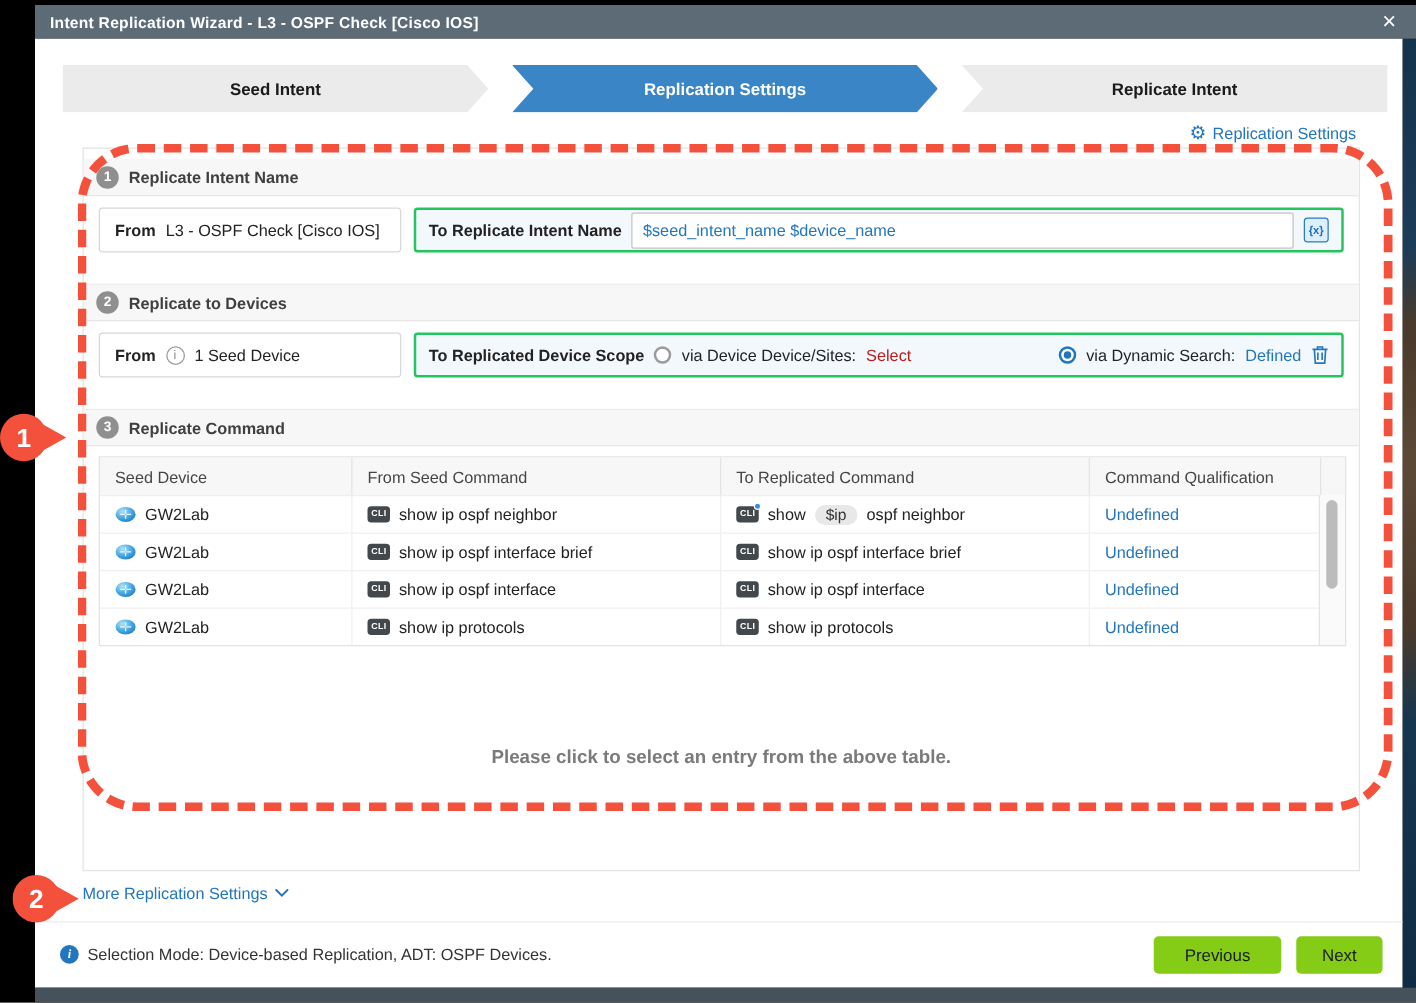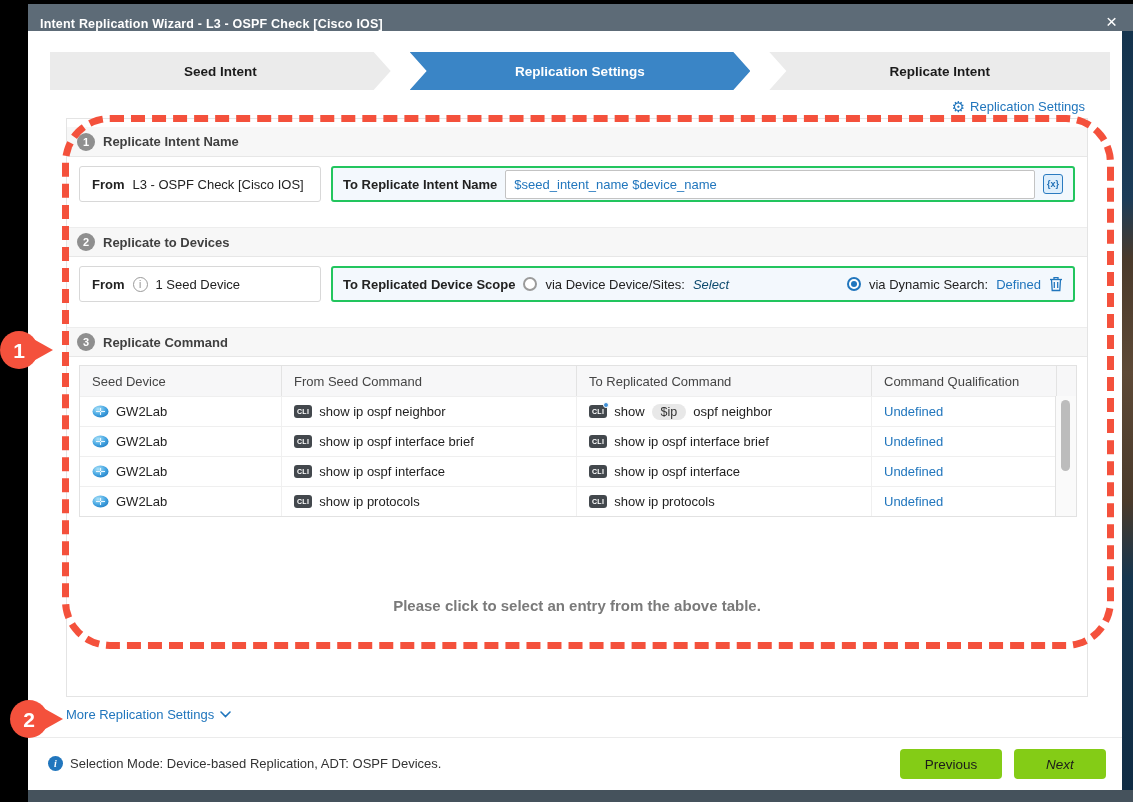--- a/index.html
+++ b/index.html
@@ -7,21 +7,21 @@
   body { font-family:"Liberation Sans","DejaVu Sans",sans-serif; background:#000; overflow:hidden; }
   #screen { position:relative; width:1133px; height:802px; background:#000; }
 
   
   .backdrop-right { position:absolute; left:1122px; top:31px; width:11px; height:759px;
     background:linear-gradient(180deg,#14334d 0%,#1c3c58 22%,#4a3a2b 30%,#5d4936 45%,#4a3a2b 62%,#16364f 72%,#102c44 100%); }
   .backdrop-bottom { position:absolute; left:28px; top:790px; width:1105px; height:12px; background:#45525c; }
 
   
   .titlebar { position:absolute; left:28px; top:4px; width:1105px; height:27px; background:#5d6b77;
-    display:flex; align-items:flex-end; padding:0 12px;gap:42px; }
+    display:flex; align-items:center; padding:0 12px;gap:42px; }
   .titlebar .title { color:#fff; font-size:12.5px; font-weight:bold; letter-spacing:.2px; }
   .titlebar .close { margin-left:auto; color:#fff; font-size:19px; line-height:1; cursor:pointer; padding:0 4px; font-weight:normal; }
   .modal-body { position:absolute; left:28px; top:31px; width:1094px; height:759px; background:#fff; }
 
   
   .steps { position:absolute; left:22px; top:21px; width:1060px; height:38px; display:flex; gap:19px; }
   .step { flex:1; background:#ebebeb; color:#1b1b1b; font-size:13.5px; font-weight:bold;
     display:flex; align-items:center; justify-content:center;
     clip-path:polygon(0 0, calc(100% - 17px) 0, 100% 50%, calc(100% - 17px) 100%, 0 100%, 17px 50%); }
   .step:first-child { clip-path:polygon(0 0, calc(100% - 17px) 0, 100% 50%, calc(100% - 17px) 100%, 0 100%); }
@@ -55,21 +55,21 @@
     padding:0 8px; font-size:13px; color:#2176bd; font-family:"Liberation Sans","DejaVu Sans",sans-serif; outline:none; }
   .var-btn { width:20px; height:20px; border:1px solid #2b7bc0; border-radius:3px; background:#ddeefc;
     color:#1d6db4; font-size:9px; font-weight:bold; display:flex; align-items:center; justify-content:center; cursor:pointer; flex:0 0 20px; }
 
   .info-circle-gray { width:15px; height:15px; border-radius:50%; border:1px solid #9a9a9a; color:#8a8a8a;
     font-size:10px; display:inline-flex; align-items:center; justify-content:center; flex:0 0 15px; }
   .radio { width:14px; height:14px; border-radius:50%; border:2px solid #9b9b9b; background:#fff; flex:0 0 14px; cursor:pointer; }
   .radio.checked { border-color:#2176bd; position:relative; }
   .radio.checked::after { content:""; position:absolute; left:2px; top:2px; width:6px; height:6px;
     border-radius:50%; background:#2176bd; }
-  .muted { color:#0c4a6e;font-style:italic; }
+  .muted { color:#b91c1c; }
   .blue-link { color:#2176bd; cursor:pointer; }
   .spacer { flex:1; }
   .trash-svg { cursor:pointer; }
 
   
   .cmd-table { margin:8px 12px 0 12px; border:1px solid #e2e2e2; position:relative; width:998px; }
   .trow, .thead { display:grid; grid-template-columns:202px 295px 295px 185px 21px; align-items:stretch; }
   .thead { background:#f7f7f8; height:30px; }
   .thead .th { font-size:13px; color:#454545; display:flex; align-items:center; padding:0 12px;
     border-right:1px solid #e3e3e3; }
@@ -103,21 +103,21 @@
   .footer-divider { position:absolute; left:0; top:706px; width:100%; height:0; border-top:1px solid #ebebeb; }
   .footer-info { position:absolute; left:20px; top:725px; display:flex; align-items:center; gap:7px;
     font-size:13px; color:#333; }
   .info-circle-blue { width:15px; height:15px; border-radius:50%; background:#2176bd; color:#fff;
     font-size:10px; font-weight:bold; display:inline-flex; align-items:center; justify-content:center;
     font-family:"Liberation Serif","DejaVu Serif",serif; font-style:italic; flex:0 0 15px; }
   .footer-btns { position:absolute; right:16px; top:718px; display:flex; gap:12px; }
   .btn { height:30px; border:none; border-radius:4px; background:#84cc16; color:#1b1b1b; font-size:13.5px;
     font-family:"Liberation Sans","DejaVu Sans",sans-serif; cursor:pointer; padding:0 18px; }
   .btn.prev { width:102px; }
-  .btn.next { width:92px;font-style:italic; }
+  .btn.next { width:69px; }
 
   .dev-icon { flex:0 0 auto; }
 </style>
 </head>
 <body>
 
 <div id="screen">
 
   <div class="backdrop-right"></div>
   <div class="backdrop-bottom"></div>

